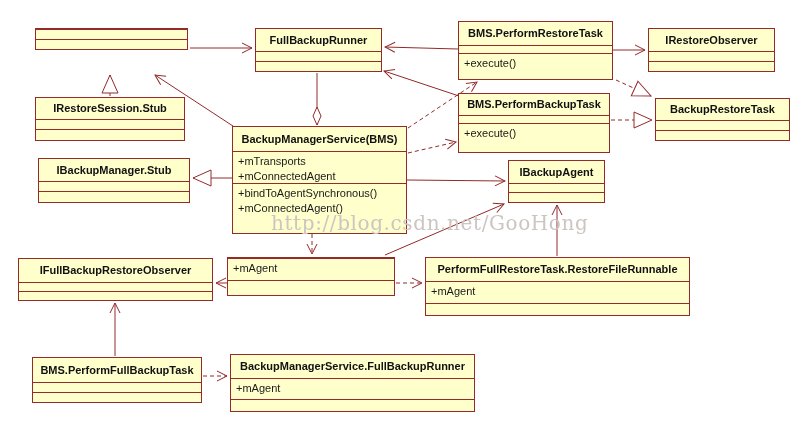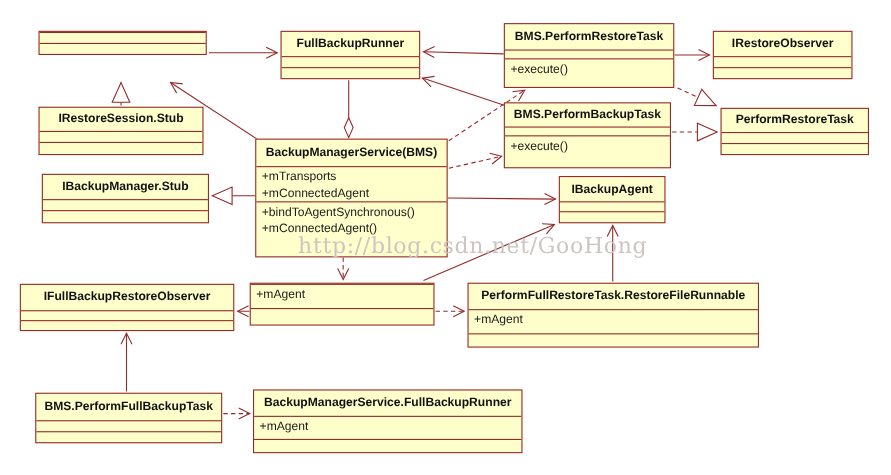--- a/index.html
+++ b/index.html
@@ -113,21 +113,21 @@
         <div class="comp" style="height: 11px;"></div>
       </div>
       <div class="class-box" style="left: 458px; top: 93px; width: 152px;">
         <div class="c-title" style="height: 21px; line-height: 21px;">BMS.PerformBackupTask</div>
         <div class="comp" style="height: 8px;"></div>
         <div class="comp" style="height: 29px; padding-top: 2px;">
           <div class="member">+execute()</div>
         </div>
       </div>
       <div class="class-box" style="left: 655px; top: 98px; width: 135px;">
-        <div class="c-title" style="height: 21px; line-height: 21px;">PerformRestoreTask</div>
+        <div class="c-title" style="height: 21px; line-height: 21px;">BackupRestoreTask</div>
         <div class="comp" style="height: 10px;"></div>
         <div class="comp" style="height: 10px;"></div>
       </div>
       <div class="class-box" style="left: 232px; top: 126px; width: 175px;">
         <div class="c-title" style="height: 24px; line-height: 24px;">BackupManagerService(BMS)</div>
         <div class="comp" style="height: 32px; padding-top: 2px;">
           <div class="member">+mTransports</div>
           <div class="member">+mConnectedAgent</div>
         </div>
         <div class="comp" style="height: 50px; padding-top: 2px;">

